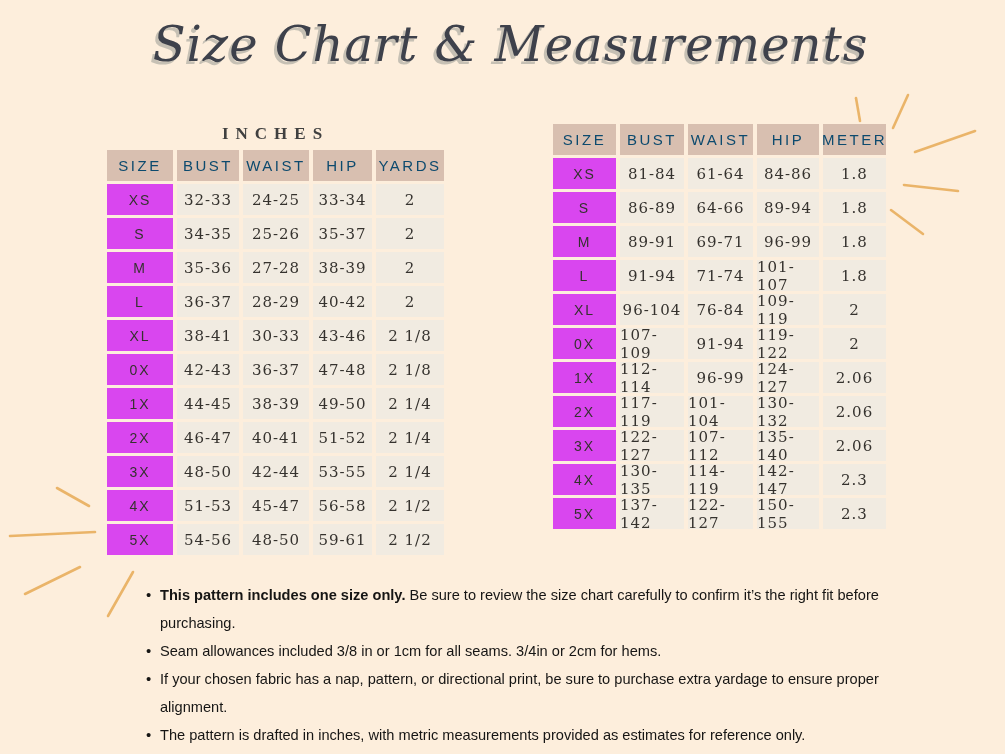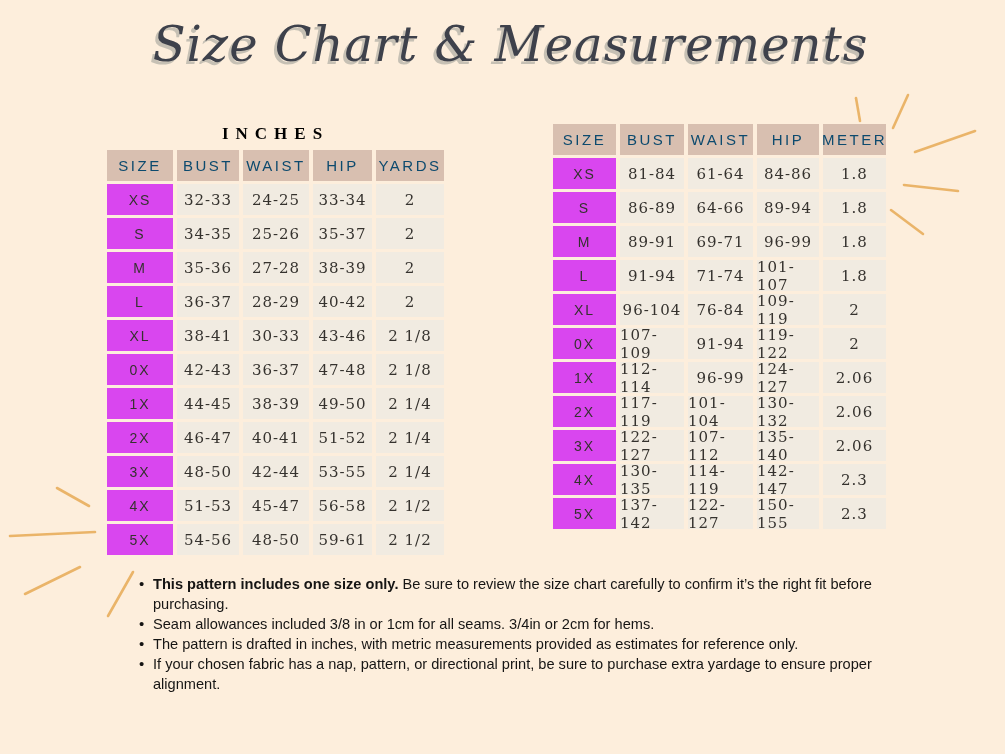--- a/index.html
+++ b/index.html
@@ -23,21 +23,21 @@
     white-space:nowrap;
   }
   
   .table-section{position:absolute;top:124px;}
   .table-section.inches{left:107px;width:337px;}
   .table-section.cm{left:553px;width:333px;}
   .unit-label{
     margin:0 0 6px 0;text-align:center;
     font-family:"Liberation Serif", serif;
     font-size:17px;font-weight:700;
-    letter-spacing:7px;color:#000000;
+    letter-spacing:7px;color:#404040;
   }
   .size-grid{display:grid;row-gap:3px;column-gap:4px;}
   .inches .size-grid{grid-template-columns:66px 62px 66px 59px 68px;}
   .cm     .size-grid{grid-template-columns:63px 64px 65px 62px 63px;}
   .cell{
     height:31px;display:flex;align-items:center;justify-content:center;
     font-size:15px;
   }
   .th{
     background:#d8bfb0;color:#0c4a6e;
@@ -50,22 +50,22 @@
     letter-spacing:1px;
   }
   .td.size{
     background:#d946ef;
     font-family:"Liberation Sans", sans-serif;
     letter-spacing:2px;font-size:14px;
   }
   
   .notes{
     position:absolute;left:130px;top:565px;width:756px;
-    margin:9px;padding:0;list-style:none;
-    font-size:14.6px;line-height:20px;color:#161514;
+    margin:16px;padding:0;list-style:none;
+    font-size:14.6px;line-height:28px;color:#161514;
   }
   .notes li{position:relative;padding-left:14px;}
   .notes li::before{
     content:"\2022";
     position:absolute;left:0;top:0;
     font-size:15px;color:#161514;
   }
   .notes b{font-weight:700;}
   
   .burst{position:absolute;pointer-events:none;}
@@ -244,17 +244,17 @@
       <div class="cell td">137-142</div>
       <div class="cell td">122-127</div>
       <div class="cell td">150-155</div>
       <div class="cell td">2.3</div>
     </div>
   </section>
 
   <ul class="notes">
     <li><b>This pattern includes one size only.</b><span> Be sure to review the size chart carefully to confirm it’s the right fit before purchasing.</span></li>
     <li><b></b><span>Seam allowances included 3/8 in or 1cm for all seams. 3/4in or 2cm for hems.</span></li>
+    <li><b></b><span>If your chosen fabric has a nap, pattern, or directional print, be sure to purchase extra yardage to ensure proper alignment.</span></li>
     <li><b></b><span>The pattern is drafted in inches, with metric measurements provided as estimates for reference only.</span></li>
-    <li><b></b><span>If your chosen fabric has a nap, pattern, or directional print, be sure to purchase extra yardage to ensure proper alignment.</span></li>
   </ul>
 
 </div>
 
 </body></html>

